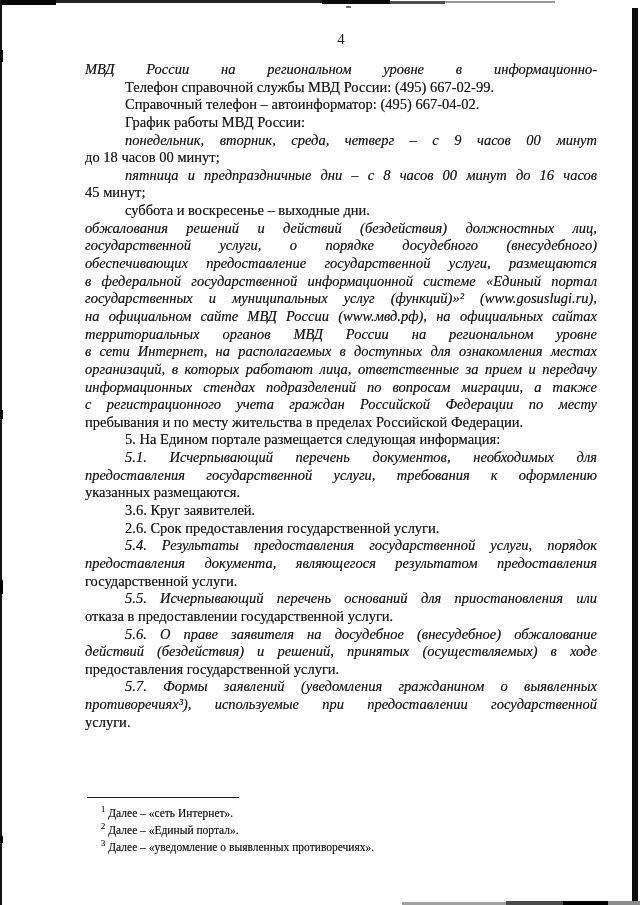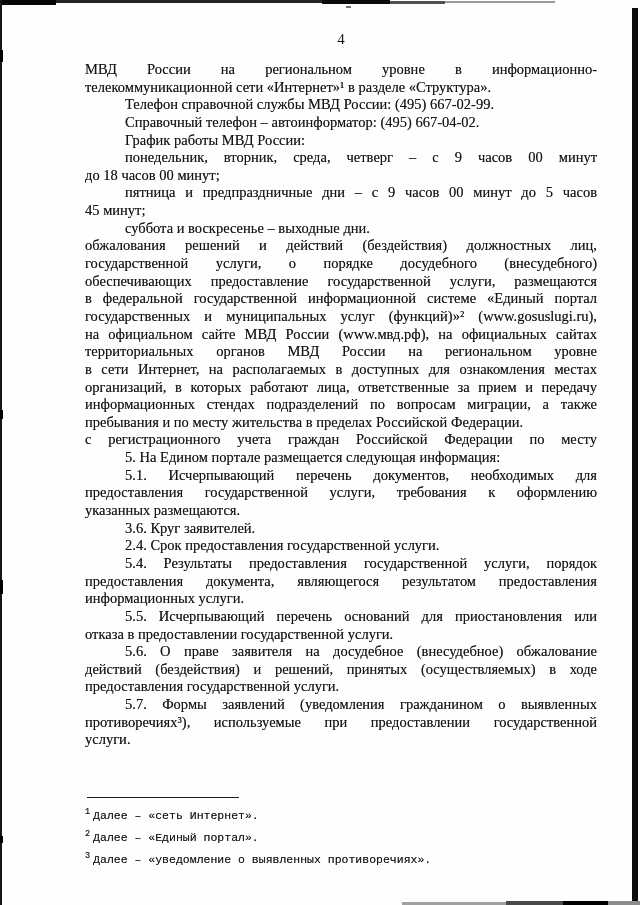--- a/index.html
+++ b/index.html
@@ -40,32 +40,31 @@
   .content { position:absolute; left:85px; top:0; width:512px; }
   .page-num {
     position:absolute; top:31px; left:0; width:512px;
     text-align:center; font-size:15px;
   }
   .body-text {
     position:absolute; top:61px; left:0; width:512px;
     font-size:14.5px; text-shadow: 0 0 0.3px rgba(0,0,0,.55);
   }
   .line { height:17.65px; line-height:17.65px; overflow:hidden; }
-  .justify { text-align: justify; text-align-last: justify; }
+  .justify { text-align: justify; text-align-last: justify; font-style: italic; }
   .indent { text-indent: 40px; }
 
   .fn-sep {
     position:absolute; left:2px; top:797px; width:152px; height:0;
     border-top:1.7px solid #1c1c1c;
   }
   .footnotes {
-    position:absolute; left:0; top:803px; width:512px;
-    font-size:11.5px; line-height:19px;
+    position:absolute; left:16px; top:803px; width:512px;
+    font-size:11.5px; line-height:13px;
     text-shadow: 0 0 0.3px rgba(0,0,0,.5);
-    font-family: Liberation Mono, monospace;
   }
   .fn sup { font-size:8.5px; margin-right:3px; }
 </style>
 </head>
 <body>
 
 <div class="abs ts1"></div>
 <div class="abs ts2"></div>
 <div class="abs ts3"></div>
 <div class="abs ts4"></div>
@@ -85,33 +84,32 @@
 <div class="abs bs bs3"></div>
 <div class="abs bs bs4"></div>
 
 <div class="content">
   <div class="page-num">4</div>
 
   <div class="body-text">
 
       <div class="line justify">МВД России на региональном уровне в информационно-</div>
 
-      <div class="line">телекоммуникационной сети «Интернет»¹ в разделе «Структура».</div>
 
       <div class="line indent">Телефон справочной службы МВД России: (495) 667-02-99.</div>
 
       <div class="line indent">Справочный телефон – автоинформатор: (495) 667-04-02.</div>
 
       <div class="line indent">График работы МВД России:</div>
 
       <div class="line indent justify">понедельник, вторник, среда, четверг – с 9 часов 00 минут</div>
 
       <div class="line">до 18 часов 00 минут;</div>
 
-      <div class="line indent justify">пятница и предпраздничные дни – с 9 часов 00 минут до 5 часов</div>
+      <div class="line indent justify">пятница и предпраздничные дни – с 8 часов 00 минут до 16 часов</div>
 
       <div class="line">45 минут;</div>
 
       <div class="line indent">суббота и воскресенье – выходные дни.</div>
 
 
       <div class="line justify">обжалования решений и действий (бездействия) должностных лиц,</div>
 
       <div class="line justify">государственной услуги, о порядке досудебного (внесудебного)</div>
 
@@ -125,41 +123,41 @@
 
       <div class="line justify">территориальных органов МВД России на региональном уровне</div>
 
       <div class="line justify">в сети Интернет, на располагаемых в доступных для ознакомления местах</div>
 
       <div class="line justify">организаций, в которых работают лица, ответственные за прием и передачу</div>
 
       <div class="line justify">информационных стендах подразделений по вопросам миграции, а также</div>
 
 
+      <div class="line justify">с регистрационного учета граждан Российской Федерации по месту</div>
+
       <div class="line">пребывания и по месту жительства в пределах Российской Федерации.</div>
-
-      <div class="line justify">с регистрационного учета граждан Российской Федерации по месту</div>
 
       <div class="line indent">5. На Едином портале размещается следующая информация:</div>
 
       <div class="line indent justify">5.1. Исчерпывающий перечень документов, необходимых для</div>
 
       <div class="line justify">предоставления государственной услуги, требования к оформлению</div>
 
       <div class="line">указанных размещаются.</div>
 
       <div class="line indent">3.6. Круг заявителей.</div>
 
-      <div class="line indent">2.4. Срок предоставления государственной услуги.</div>
+      <div class="line indent">2.6. Срок предоставления государственной услуги.</div>
 
       <div class="line indent justify">5.4. Результаты предоставления государственной услуги, порядок</div>
 
       <div class="line justify">предоставления документа, являющегося результатом предоставления</div>
 
-      <div class="line">информационных услуги.</div>
+      <div class="line">государственной услуги.</div>
 
       <div class="line indent justify">5.5. Исчерпывающий перечень оснований для приостановления или</div>
 
       <div class="line">отказа в предоставлении государственной услуги.</div>
 
       <div class="line indent justify">5.6. О праве заявителя на досудебное (внесудебное) обжалование</div>
 
       <div class="line justify">действий (бездействия) и решений, принятых (осуществляемых) в ходе</div>
 
       <div class="line">предоставления государственной услуги.</div>

